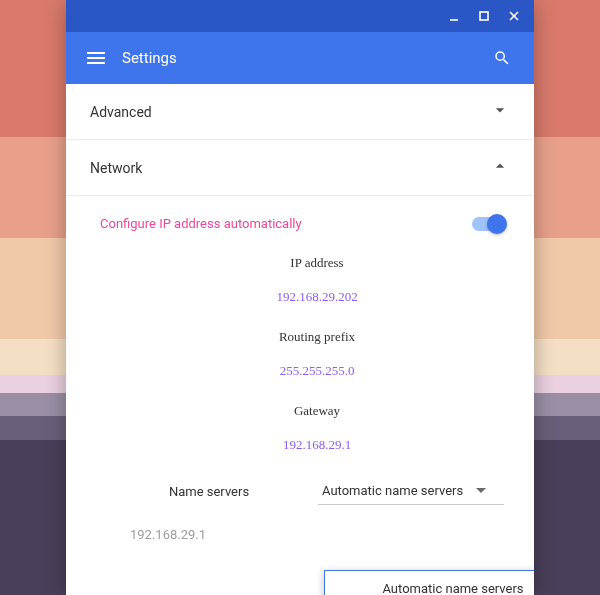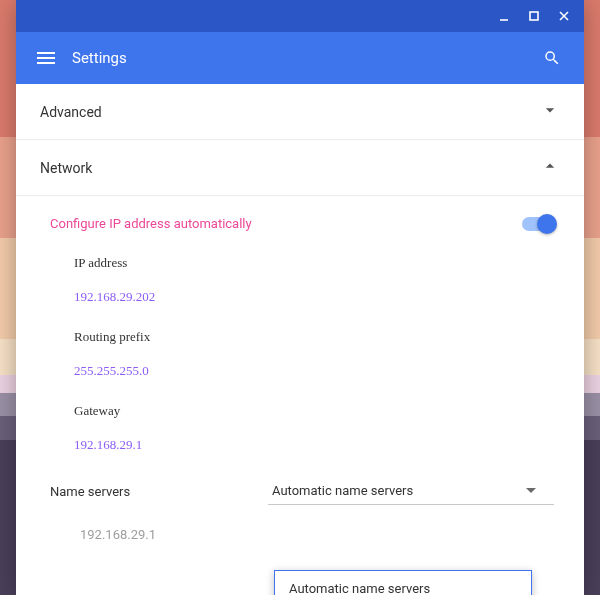--- a/index.html
+++ b/index.html
@@ -10,21 +10,21 @@
       #e8a08b 23%, #e8a08b 40%,
       #f0c9a8 40%, #f0c9a8 57%,
       #f5dfc4 57%, #f5dfc4 63%,
       #ead0e0 63%, #ead0e0 66%,
       #9a8fa5 66%, #9a8fa5 70%,
       #6a5f7a 70%, #6a5f7a 74%,
       #4a3f5a 74%, #4a3f5a 100%);
     display: flex; align-items: flex-start; justify-content: center;
   }
   .window {
-    width: 568px; height: 595px; margin-top: 0;
+    width: 468px; height: 595px; margin-top: 0;
     background: #fff;
     box-shadow: 0 4px 20px rgba(0,0,0,0.3);
     display: flex; flex-direction: column;
     position: relative;
   }
   .titlebar {
     height: 32px; background: #2b56c6;
     display: flex; align-items: center; justify-content: flex-end;
     padding: 0 6px; gap: 2px;
   }
@@ -38,21 +38,21 @@
     display: flex; align-items: center;
     color: #fff; padding: 0 12px 0 10px;
   }
   .menu-btn, .search-btn {
     width: 40px; height: 40px; display:flex; align-items:center; justify-content:center;
     cursor: pointer;
   }
   .menu-btn svg, .search-btn svg { fill: #fff; }
   .appbar-title { font-size: 15px; margin-left: 6px; font-weight: 400; }
   .appbar-spacer { flex: 1; }
-  .content { flex: 1; overflow: hidden; position: relative; font-size: 13px; color: #222; }
+  .content { flex: 1; overflow: hidden; position: relative; font-size: 13px; color: #222; text-align: center; }
   .row-advanced, .row-network {
     display: flex; align-items: center; justify-content: space-between;
     padding: 16px 24px; border-bottom: 1px solid #ececec; cursor: pointer;
   }
   .row-advanced span, .row-network span { font-size: 14px; color: #333; }
   .chev svg { fill: #555; }
   .section-body { padding: 6px 24px 0 24px; }
   .toggle-row {
     display: flex; align-items: center; justify-content: space-between;
     padding: 14px 6px 14px 10px;

